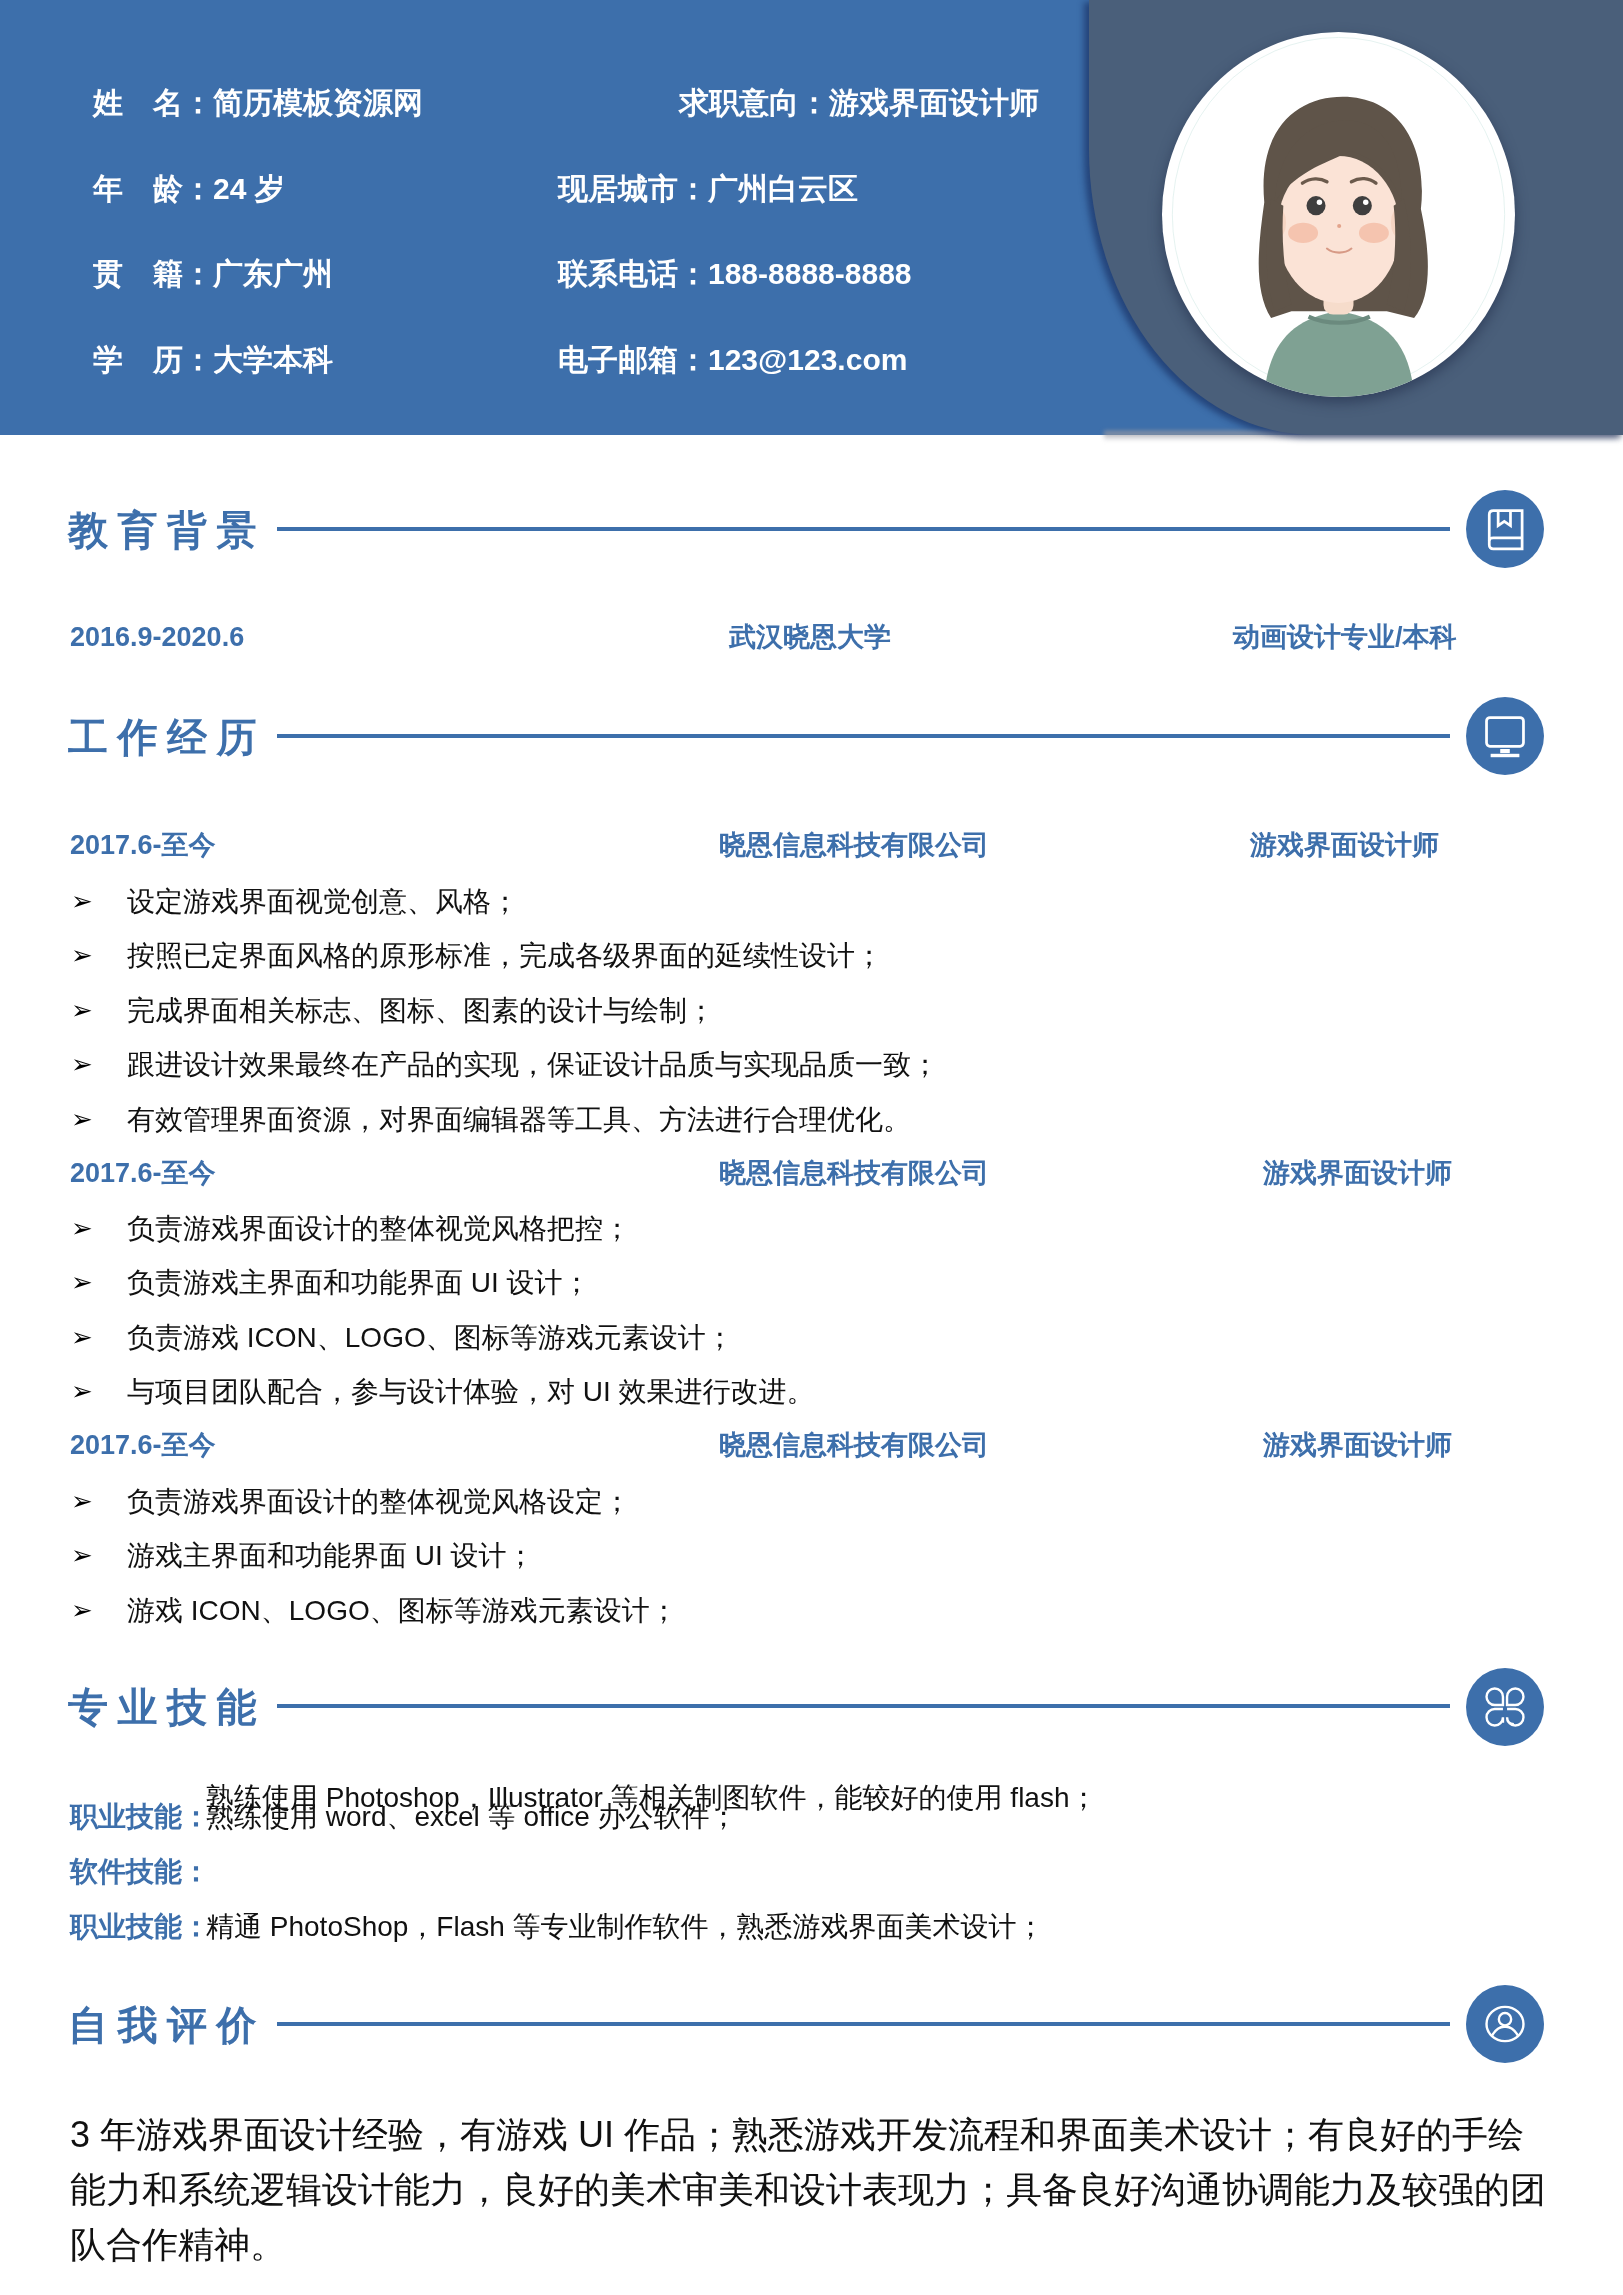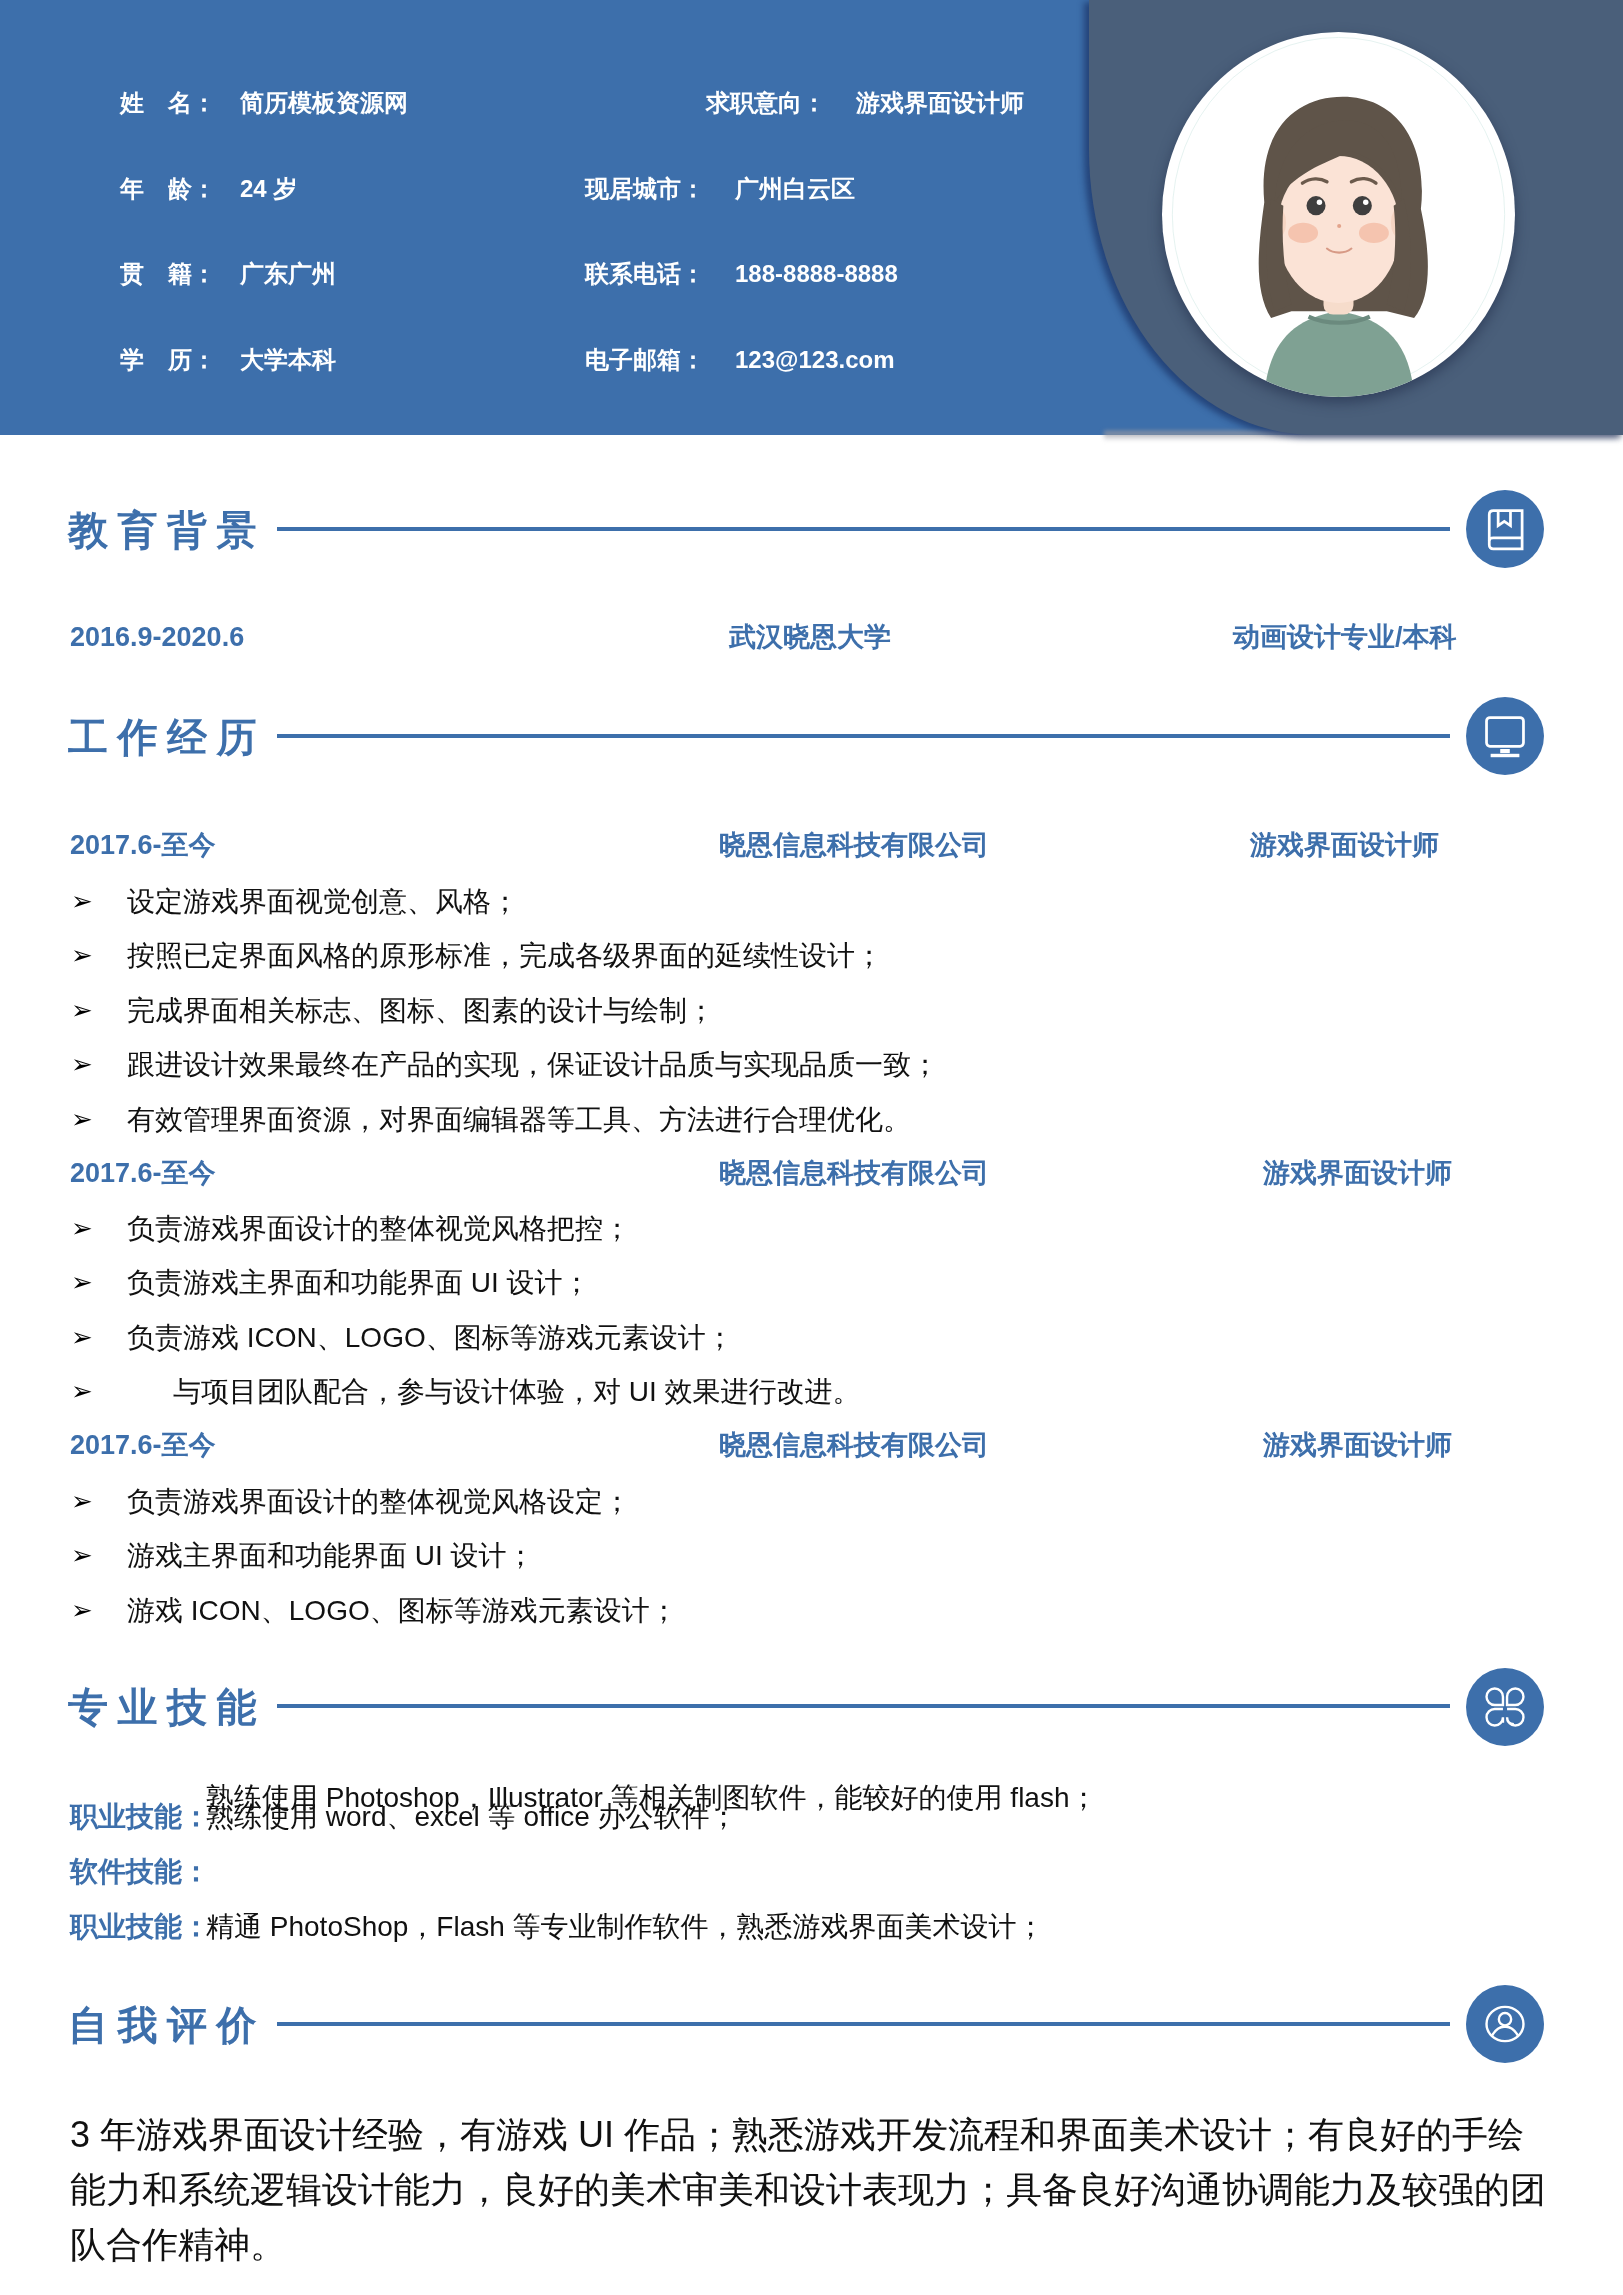--- a/index.html
+++ b/index.html
@@ -9,21 +9,21 @@
   
   .header { position: absolute; left: 0; top: 0; width: 1623px; height: 435px; background: #3d6fab; }
   .header-shadow { position: absolute; left: 1104px; top: 431px; width: 518px; height: 9.5px;
     background: linear-gradient(#9a9aa2, rgba(255,255,255,0)); filter: blur(2px); }
   .photo-panel { position: absolute; left: 1089px; top: 0; width: 534px; height: 435px; background: #4a5f7a;
     border-bottom-left-radius: 225px 286px; box-shadow: -4.1px 2.7px 6.8px rgba(20,40,90,0.6); }
   .avatar-ring { position: absolute; left: 1162px; top: 32px; width: 353px; height: 365px; border-radius: 50%;
     background: #ffffff; box-shadow: 0 5.5px 12.3px rgba(30,40,70,0.55); overflow: hidden; }
   .avatar-ring svg { position: absolute; left: 0; top: 0; }
 
-  .info-label, .info-value { position: absolute; color: #ffffff; font-weight: bold; font-size: 24px; line-height: 41px; white-space: pre; margin-left: 27px; }
+  .info-label, .info-value { position: absolute; color: #ffffff; font-weight: bold; font-size: 30px; line-height: 41px; white-space: pre; }
 
   
   .sec-title { position: absolute; left: 68px; color: #3d6fab; font-weight: bold; font-size: 40px; letter-spacing: 9.5px; line-height: 48px; }
   .sec-line { position: absolute; left: 277px; width: 1173px; height: 4.1px; background: #3d6fab; }
   .sec-icon { position: absolute; left: 1466px; width: 78px; height: 78px; border-radius: 50%; background: #3d6fab; }
   .sec-icon svg { position: absolute; left: 0; top: 0; }
 
   .row-blue { position: absolute; color: #3d6fab; font-weight: bold; font-size: 27px; line-height: 35px; white-space: pre; }
   .bullet { position: absolute; left: 71px; font-size: 26px; line-height: 35px; color: #000; }
   .bullet-text { position: absolute; left: 127px; font-size: 28px; line-height: 35px; color: #111; white-space: pre; }
@@ -155,21 +155,21 @@
     <span class="row-blue" style="left:719px; top:1156px;">晓恩信息科技有限公司</span>
     <span class="row-blue" style="left:1263px; top:1156px;">游戏界面设计师</span>
 
     <span class="bullet" style="top:1211px;">➢</span>
     <span class="bullet-text" style="top:1211px;">负责游戏界面设计的整体视觉风格把控；</span>
     <span class="bullet" style="top:1265px;">➢</span>
     <span class="bullet-text" style="top:1265px;">负责游戏主界面和功能界面 UI 设计；</span>
     <span class="bullet" style="top:1320px;">➢</span>
     <span class="bullet-text" style="top:1320px;">负责游戏 ICON、LOGO、图标等游戏元素设计；</span>
     <span class="bullet" style="top:1374px;">➢</span>
-    <span class="bullet-text" style="top:1374px;margin-left:46px;">与项目团队配合，参与设计体验，对 UI 效果进行改进。</span>
+    <span class="bullet-text" style="top:1374px;">与项目团队配合，参与设计体验，对 UI 效果进行改进。</span>
   </div>
 
   <div>
     <span class="row-blue" style="left:70px; top:1428px;">2017.6-至今</span>
     <span class="row-blue" style="left:719px; top:1428px;">晓恩信息科技有限公司</span>
     <span class="row-blue" style="left:1263px; top:1428px;">游戏界面设计师</span>
 
     <span class="bullet" style="top:1484px;">➢</span>
     <span class="bullet-text" style="top:1484px;">负责游戏界面设计的整体视觉风格设定；</span>
     <span class="bullet" style="top:1538px;">➢</span>

